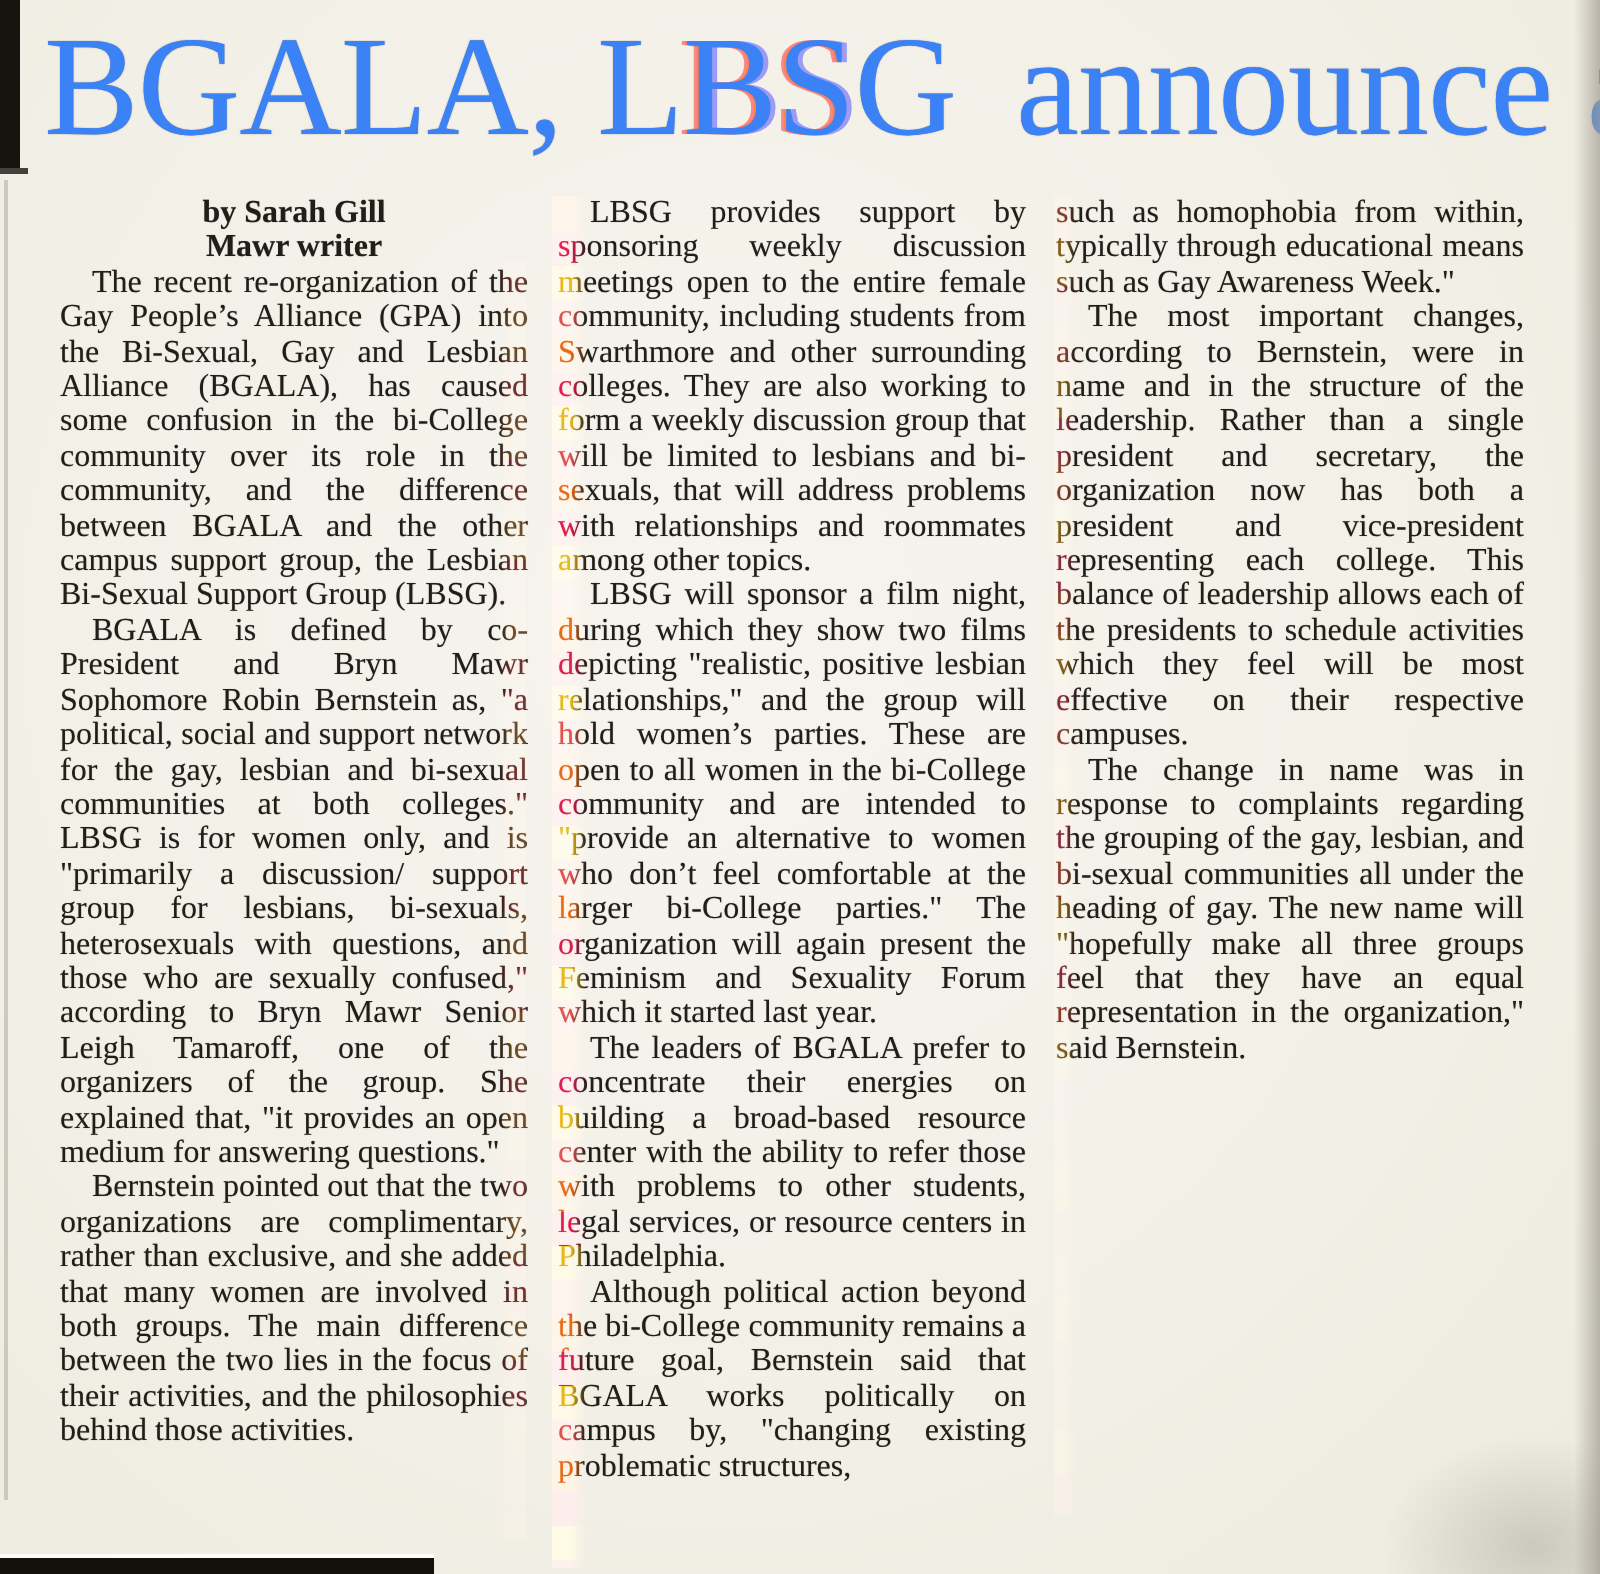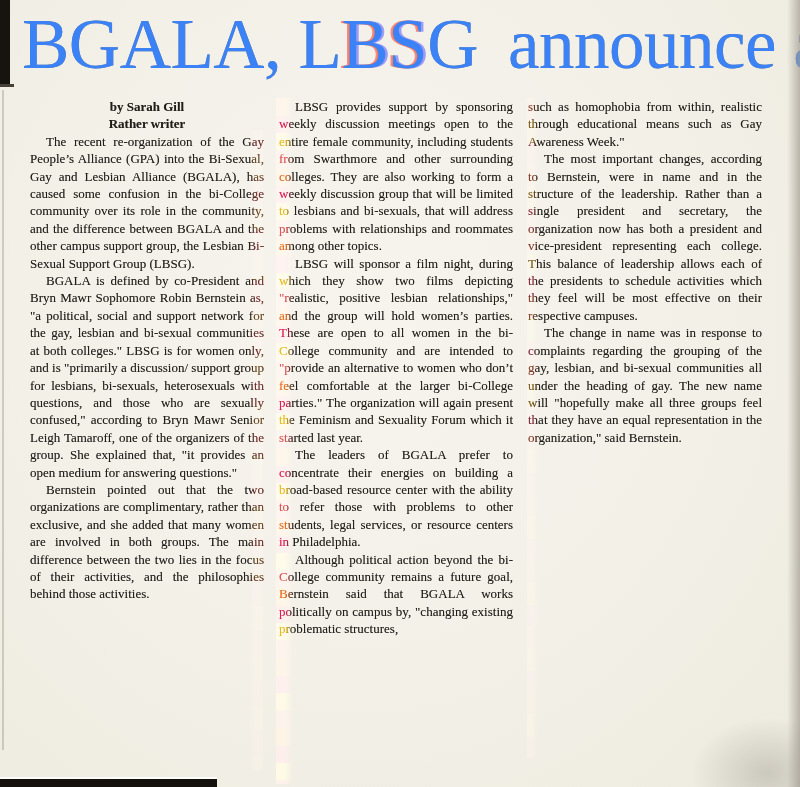--- a/index.html
+++ b/index.html
@@ -51,21 +51,21 @@
   }
   .headline .chroma{
     text-shadow:-2.5px 0 0 rgba(255,50,50,0.55), 2.5px 0 0 rgba(70,70,255,0.5), -1px 0 0 rgba(255,200,0,0.45);
   }
   .headline .headline-gap{margin-left:30px;}
 
   
   .columns{
     position:absolute;left:30px;top:98px;width:732px;
     display:flex;gap:15px;
-    color:#211e1a;font-size:13px;line-height:17.4px;
+    color:#211e1a;font-size:16px;line-height:17.4px;
     text-shadow:0 0 0.5px rgba(45,40,33,0.45);
   }
   .col{width:234px;flex:0 0 234px;text-align:justify;}
   .para{margin:0;text-indent:16px;}
   .para.no-indent{text-indent:0;}
   .byline{text-align:center;font-weight:bold;}
   .byline div{margin:0;}
 </style>
 </head>
 <body>
@@ -76,36 +76,36 @@
   <div class="scan-left-tick"></div>
   <div class="scan-left-line"></div>
 
   <h1 class="headline"><span>BGALA, L</span><span class="chroma">BS</span><span>G</span><span class="headline-gap">announce agendas</span></h1>
 
   <div class="columns">
 
     <div class="col">
       <div class="byline">
         <div>by Sarah Gill</div>
-        <div>Rather writer</div>
+        <div>Mawr writer</div>
       </div>
       <p class="para">The recent re-organization of the Gay People’s Alliance (GPA) into the Bi-Sexual, Gay and Lesbian Alliance (BGALA), has caused some confusion in the bi-College community over its role in the community, and the difference between BGALA and the other campus support group, the Lesbian Bi-Sexual Support Group (LBSG).</p>
       <p class="para">BGALA is defined by co-President and Bryn Mawr Sophomore Robin Bernstein as, "a political, social and support network for the gay, lesbian and bi-sexual communities at both colleges." LBSG is for women only, and is "primarily a discussion/ support group for lesbians, bi-sexuals, heterosexuals with questions, and those who are sexually confused," according to Bryn Mawr Senior Leigh Tamaroff, one of the organizers of the group. She explained that, "it provides an open medium for answering questions."</p>
       <p class="para">Bernstein pointed out that the two organizations are complimentary, rather than exclusive, and she added that many women are involved in both groups. The main difference between the two lies in the focus of their activities, and the philosophies behind those activities.</p>
     </div>
 
     <div class="col">
       <p class="para">LBSG provides support by sponsoring weekly discussion meetings open to the entire female community, including students from Swarthmore and other surrounding colleges. They are also working to form a weekly discussion group that will be limited to lesbians and bi-sexuals, that will address problems with relationships and roommates among other topics.</p>
       <p class="para">LBSG will sponsor a film night, during which they show two films depicting "realistic, positive lesbian relationships," and the group will hold women’s parties. These are open to all women in the bi-College community and are intended to "provide an alternative to women who don’t feel comfortable at the larger bi-College parties." The organization will again present the Feminism and Sexuality Forum which it started last year.</p>
       <p class="para">The leaders of BGALA prefer to concentrate their energies on building a broad-based resource center with the ability to refer those with problems to other students, legal services, or resource centers in Philadelphia.</p>
       <p class="para">Although political action beyond the bi-College community remains a future goal, Bernstein said that BGALA works politically on campus by, "changing existing problematic structures,</p>
     </div>
 
     <div class="col">
-      <p class="para no-indent">such as homophobia from within, realistic through educational means such as Gay Awareness Week."</p>
+      <p class="para no-indent">such as homophobia from within, typically through educational means such as Gay Awareness Week."</p>
       <p class="para">The most important changes, according to Bernstein, were in name and in the structure of the leadership. Rather than a single president and secretary, the organization now has both a president and vice-president representing each college. This balance of leadership allows each of the presidents to schedule activities which they feel will be most effective on their respective campuses.</p>
       <p class="para">The change in name was in response to complaints regarding the grouping of the gay, lesbian, and bi-sexual communities all under the heading of gay. The new name will "hopefully make all three groups feel that they have an equal representation in the organization," said Bernstein.</p>
     </div>
 
   </div>
 
   <div class="fringe fringe-col2"></div>
   <div class="fringe fringe-col3"></div>
   <div class="fringe fringe-col1r"></div>
 

